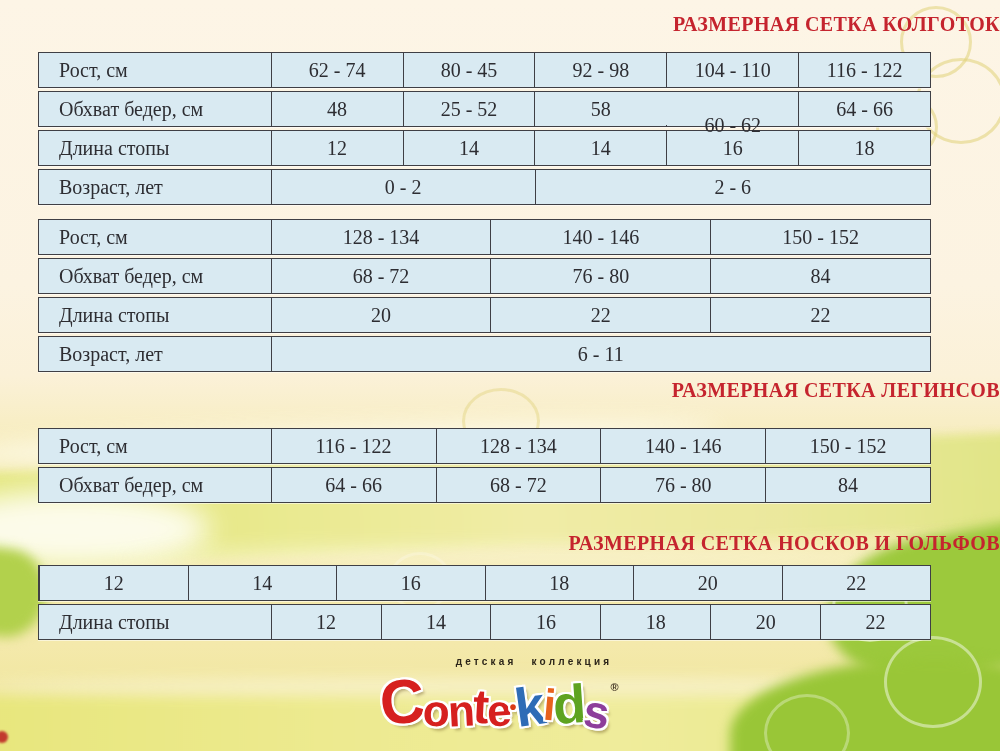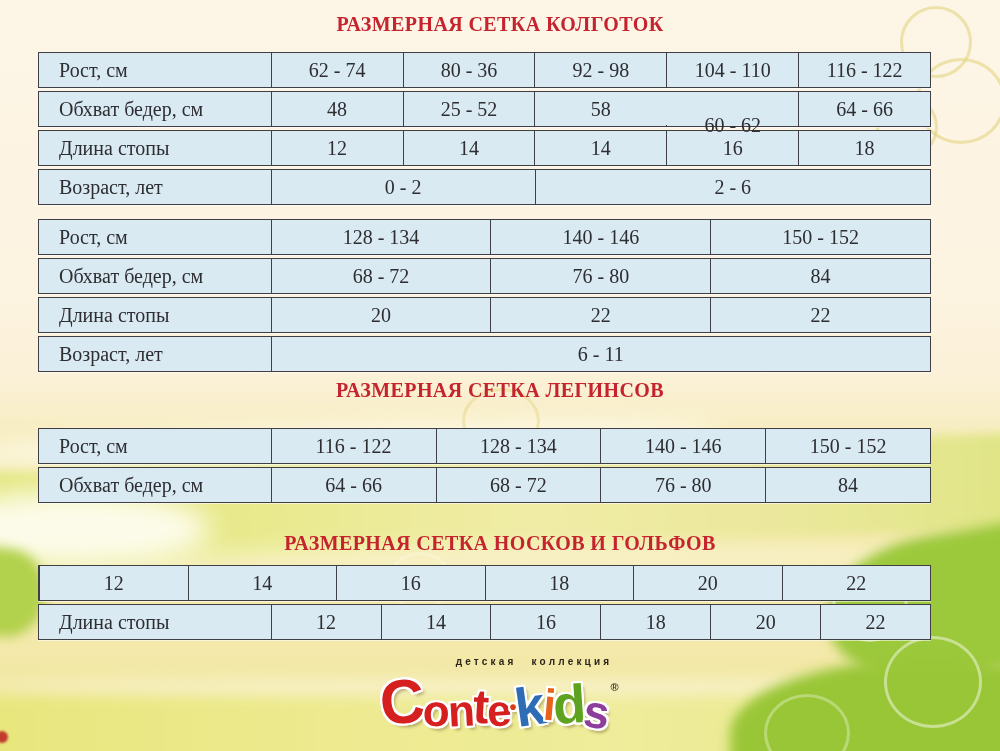--- a/index.html
+++ b/index.html
@@ -30,21 +30,21 @@
   .r2{top:58px;right:-6px;width:84px;height:80px;}
   .r3{top:96px;right:62px;width:56px;height:56px;}
   .r4{top:388px;left:462px;width:72px;height:60px;border-width:2px;opacity:.75;}
   .r5{top:572px;right:92px;width:70px;height:64px;}
   .r6{top:636px;right:18px;width:92px;height:86px;}
   .r7{top:552px;left:388px;width:58px;height:52px;opacity:.5;}
   .r8{top:694px;right:150px;width:80px;height:72px;opacity:.7;}
   .red-dot{position:absolute;left:-4px;top:731px;width:12px;height:12px;border-radius:50%;background:#c23a2e;filter:blur(1px);}
   
   .section-title{
-    position:absolute;left:0;width:100%;text-align:center;
+    position:absolute;left:0;width:100%;text-align:right;
     color:#c5242e;font-weight:bold;font-size:20px;letter-spacing:.4px;
   }
   
   .s-table{position:absolute;left:38px;width:893px;}
   .t-row{
     display:flex;height:36px;margin-bottom:3px;box-sizing:border-box;
     background:#d9eaf2;border:1px solid #3f3f45;align-items:stretch;
     box-shadow:0 1px 0 rgba(255,255,255,.55);
   }
   .t-label{
@@ -98,21 +98,21 @@
   <div class="ring w r6"></div>
   <div class="ring w r7"></div>
   <div class="ring w r8"></div>
   <div class="red-dot"></div>
 
   <div class="section-title" style="top:13px">РАЗМЕРНАЯ СЕТКА КОЛГОТОК</div>
   <div id="table-tights-small" class="s-table" style="top:52px">
       <div class="t-row">
         <div class="t-label">Рост, см</div>
         <div class="t-cell" style="flex-grow: 1;">62 - 74</div>
-        <div class="t-cell" style="flex-grow: 1;">80 - 36</div>
+        <div class="t-cell" style="flex-grow: 1;">80 - 45</div>
         <div class="t-cell" style="flex-grow: 1;">92 - 98</div>
         <div class="t-cell" style="flex-grow: 1;">104 - 110</div>
         <div class="t-cell" style="flex-grow: 1;">116 - 122</div>
       </div>
       <div class="t-row">
         <div class="t-label">Обхват бедер, см</div>
         <div class="t-cell" style="flex-grow: 1;">48</div>
         <div class="t-cell" style="flex-grow: 1;">25 - 52</div>
         <div class="t-cell" style="flex-grow: 1;">58</div>
         <div class="t-cell" style="flex-grow: 1; margin-top: 33px;">60 - 62</div>

